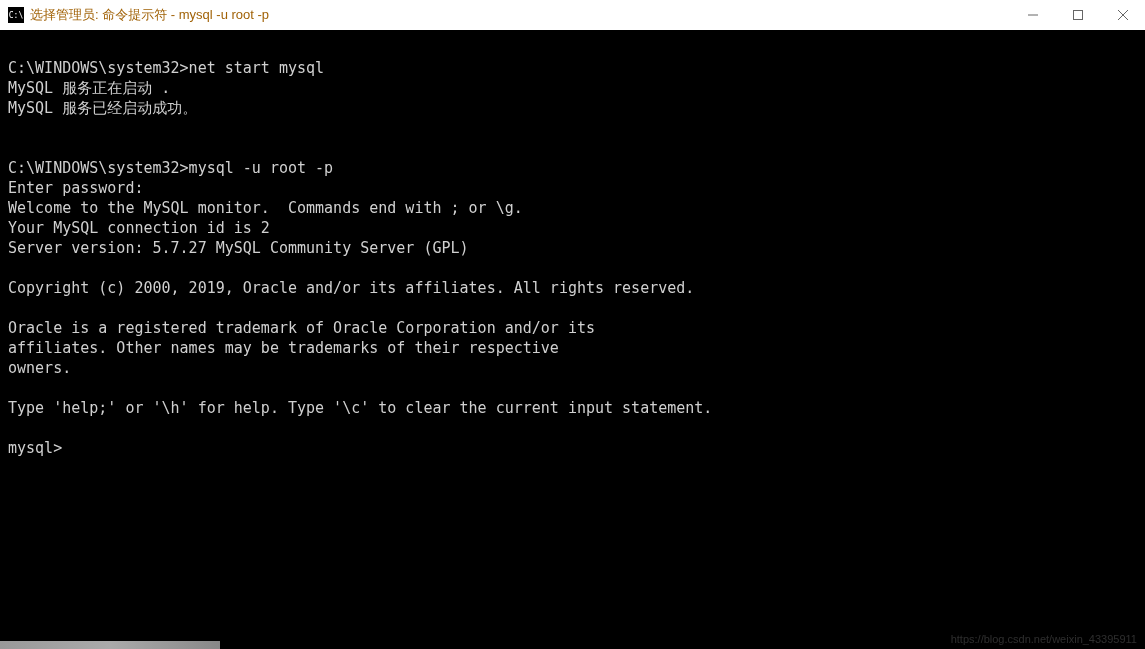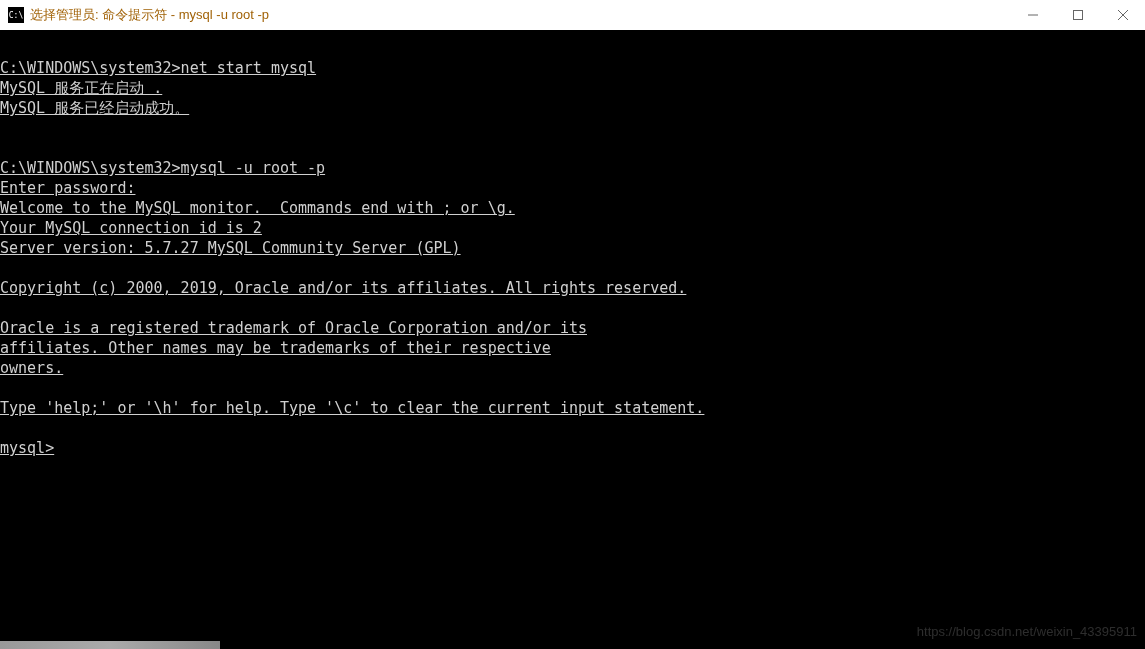--- a/index.html
+++ b/index.html
@@ -55,35 +55,34 @@
       justify-content: center;
       cursor: pointer;
     }
     .win-btn svg {
       stroke: #666;
       fill: none;
     }
     .terminal {
       background: #000;
       color: #d0d0d0;
-      padding: 8px 0;
+      padding: 8px 8px;
       font-size: 15px;
       line-height: 20px;
       font-family: "NSimSun", "SimSun", "Consolas", monospace;
       white-space: pre;
       height: calc(100% - 30px - 8px);
       overflow: hidden;
-      text-decoration: underline;
     }
     .watermark {
       position: absolute;
-      bottom: 10px;
+      bottom: 4px;
       right: 8px;
       color: rgba(180,180,180,0.25);
-      font-size: 13px;
+      font-size: 11px;
       font-family: Arial, sans-serif;
     }
     .bottom-strip {
       position: absolute;
       bottom: 0;
       left: 0;
       width: 220px;
       height: 8px;
       background: linear-gradient(to right, #999 0%, #aaa 50%, #888 100%);
     }

